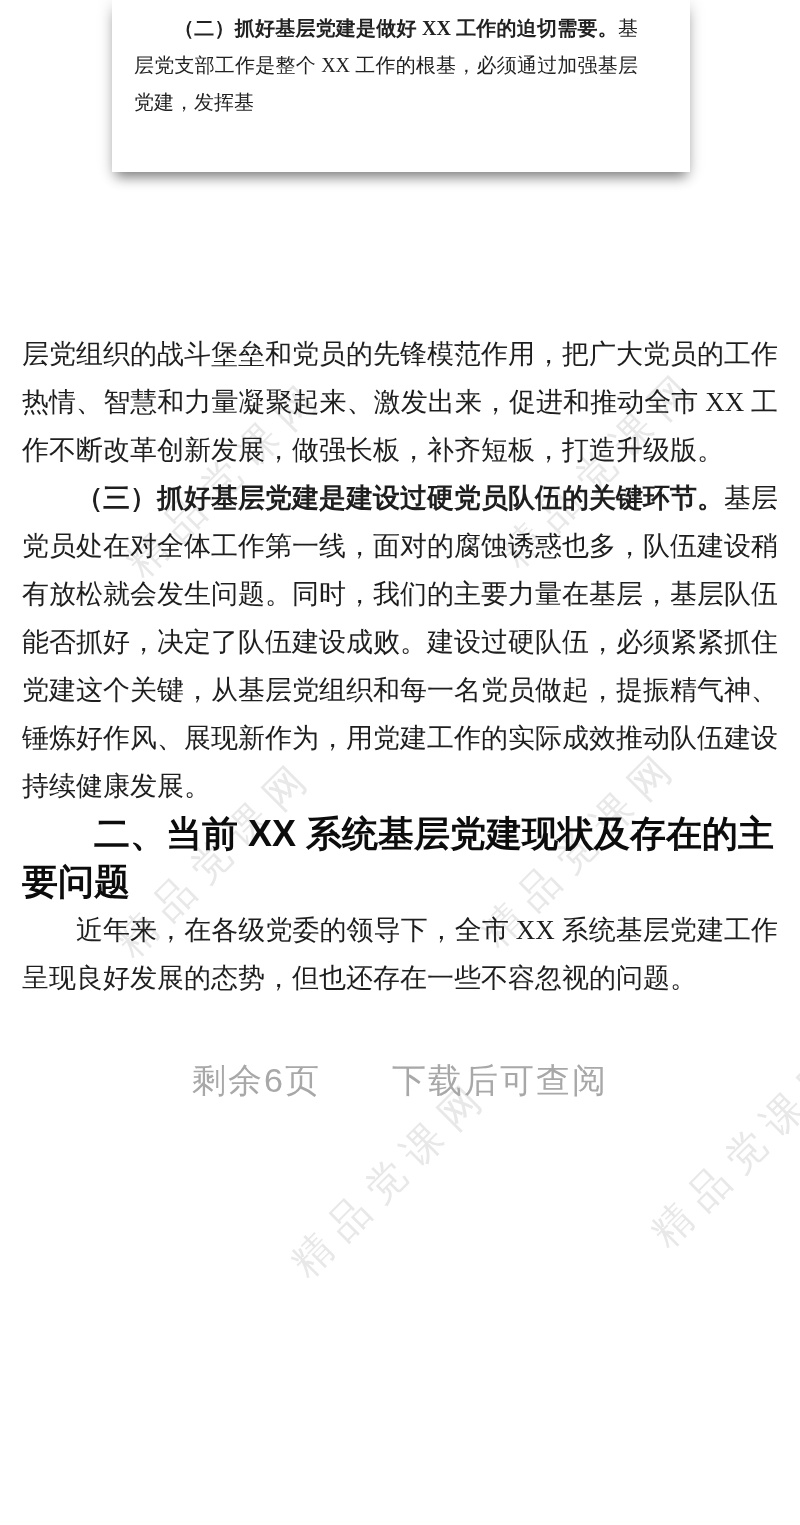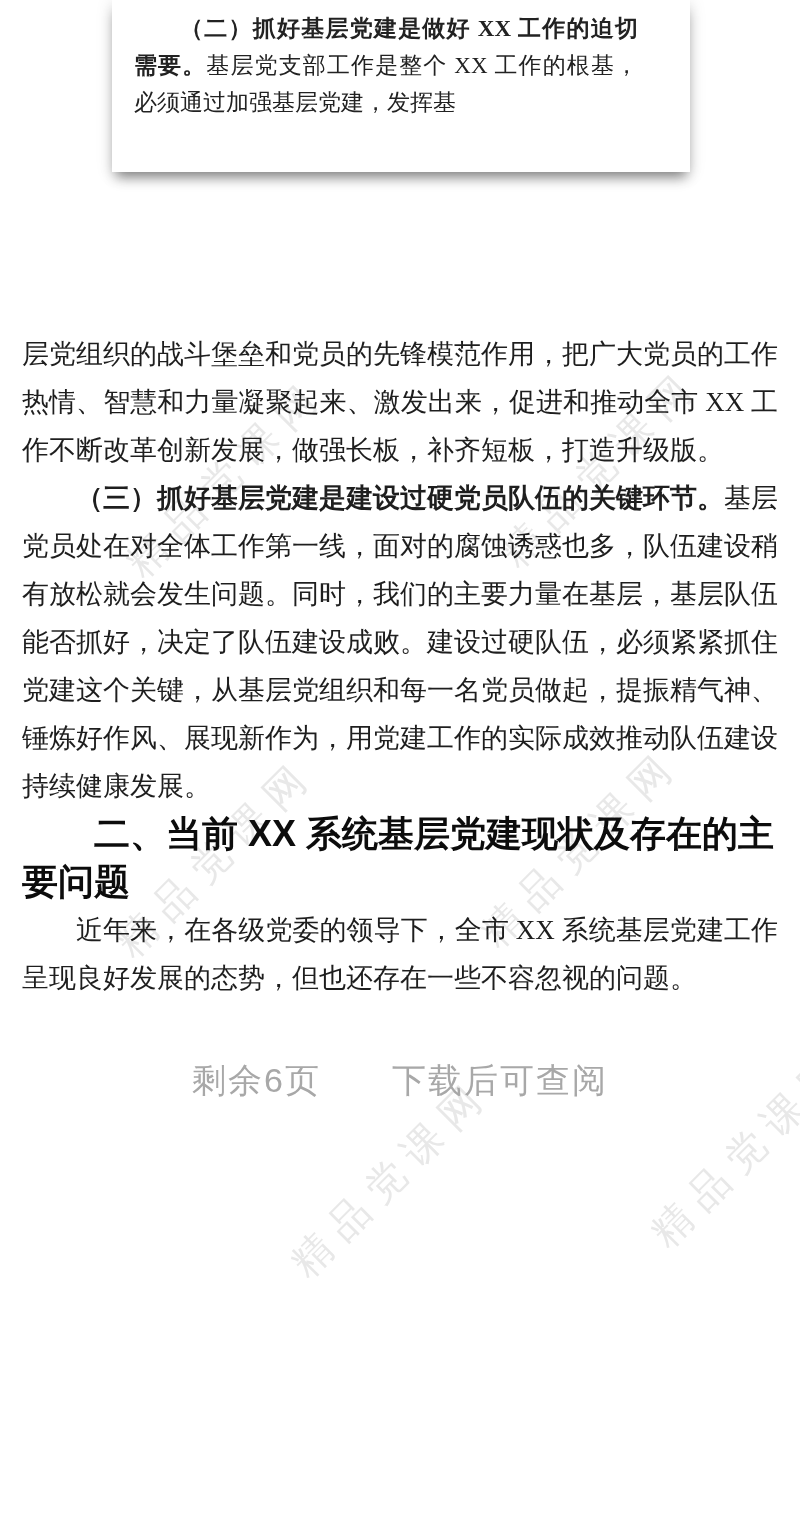--- a/index.html
+++ b/index.html
@@ -35,21 +35,21 @@
   .preview-card {
     position: relative;
     z-index: 2;
     margin-left: 112px;
     width: 578px;
     height: 172px;
     box-sizing: border-box;
     padding: 10px 52px 0 22px;
     background: #ffffff;
     box-shadow: 0 9px 12px -4px rgba(0,0,0,0.45), 0 2px 16px rgba(0,0,0,0.13);
-    font-size: 23px;
+    font-size: 20px;
     line-height: 37px;
     color: #222222;
     overflow: hidden;
   }
   .card-para { margin: 0; text-indent: 2em; text-align: justify; }
   .card-lead { font-weight: bold; }
 
   
   .doc-body {
     position: relative;

